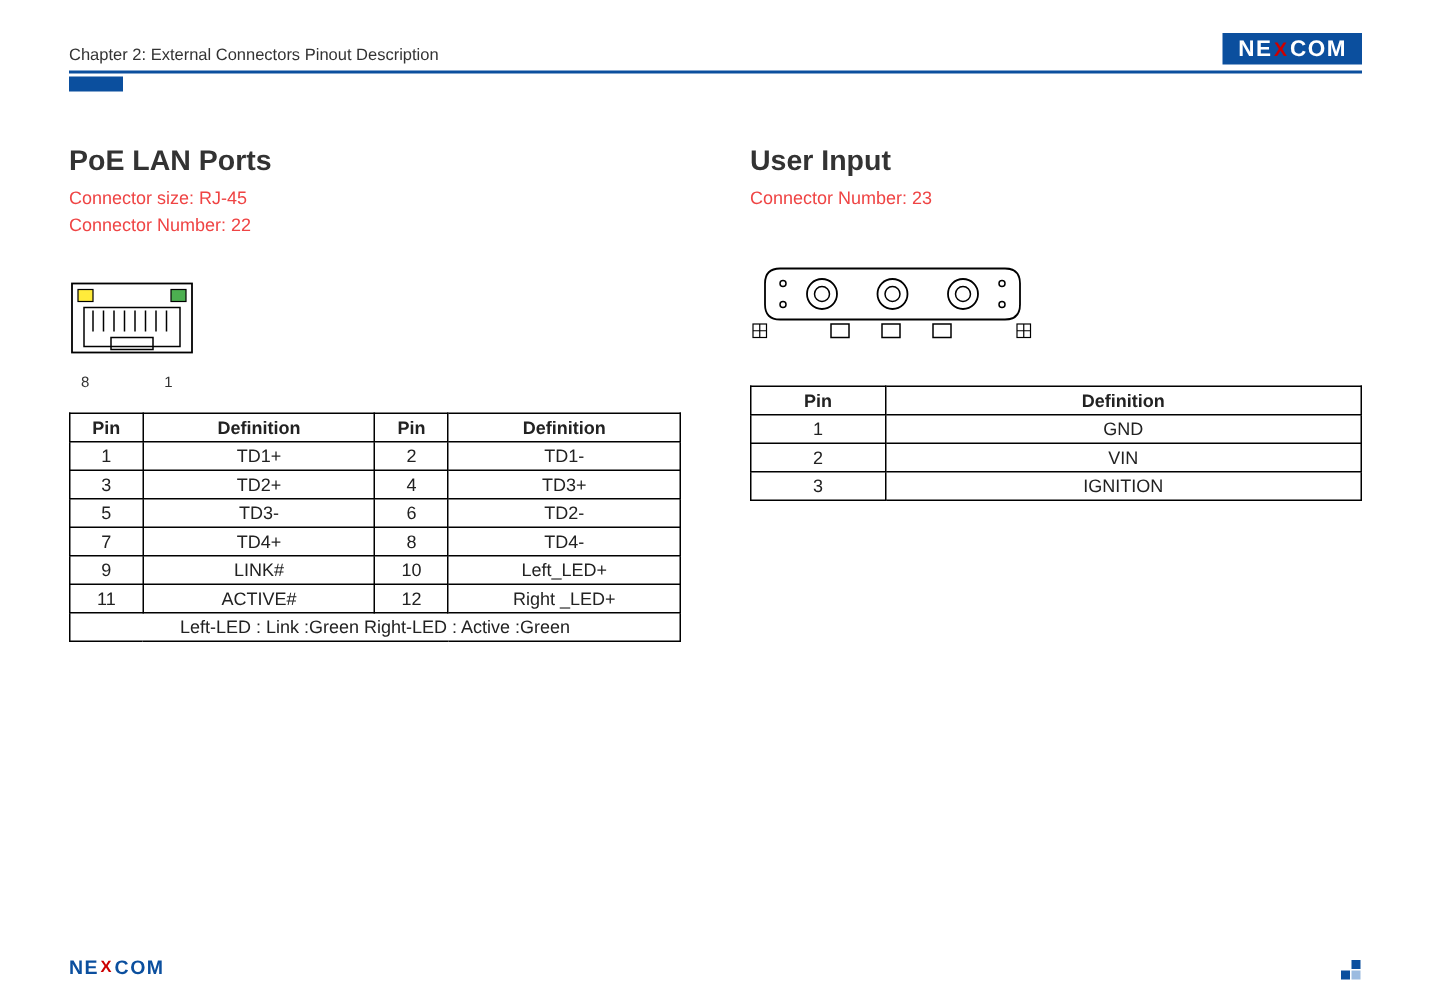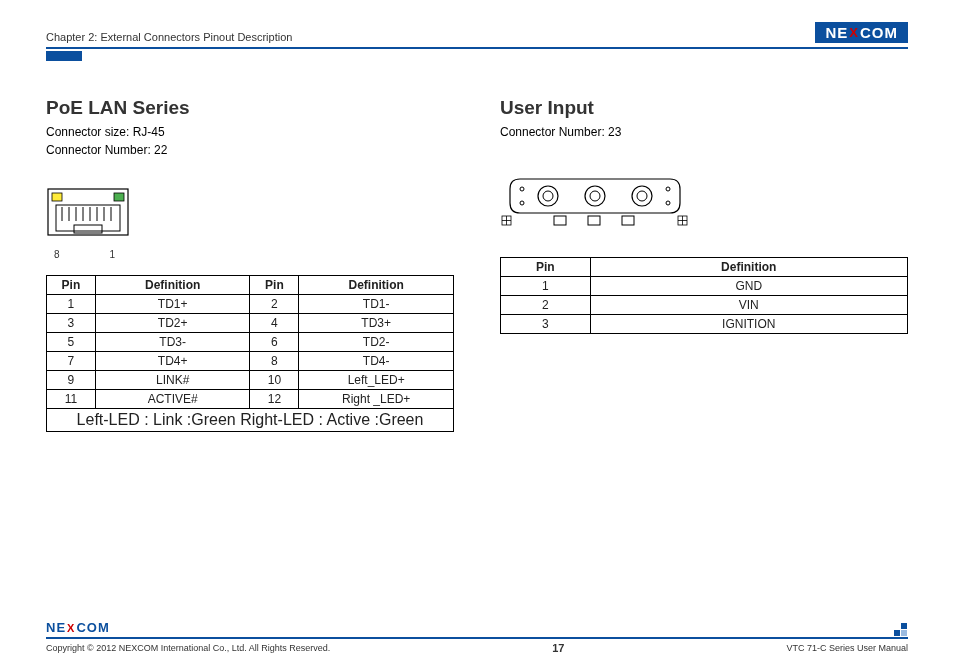--- a/index.html
+++ b/index.html
@@ -47,21 +47,21 @@
   }
   .col { flex: 1; }
   .section-title {
     font-size: 19px;
     font-weight: 700;
     color: #333;
     margin-bottom: 4px;
   }
   .subline {
     font-size: 12px;
-    color: #000000;
+    color: #ef4444;
     line-height: 1.5;
   }
   .diagram-area {
     margin: 28px 0 20px 0;
     height: 68px;
   }
   .pinlabels {
     font-size: 10px;
     color:#333;
     display:flex;
@@ -78,21 +78,21 @@
     border: 1px solid #000;
     padding: 2px 6px;
     text-align: center;
     font-weight: normal;
   }
   table.pinout th {
     font-weight: 700;
     margin-top: 19px;
   }
   table.pinout .footnote td {
-    font-size: 16px;
+    font-size: 12px;
   }
   .footer {
     position: absolute;
     left: 46px; right: 46px; bottom: 18px;
   }
   .footer-line {
     border-top: 2px solid #0b4f9e;
     display:flex;
     justify-content:space-between;
     align-items:center;
@@ -122,21 +122,21 @@
       <span>NE</span>
       <span class="x">X</span>
       <span>COM</span>
     </div>
   </div>
   <div class="accent-block"></div>
 
   <div class="content">
 
     <div class="col">
-      <div class="section-title">PoE LAN Series</div>
+      <div class="section-title">PoE LAN Ports</div>
       <div class="subline">Connector size: RJ-45</div>
       <div class="subline">Connector Number: 22</div>
 
       <div class="diagram-area">
         <svg width="90" height="56" viewBox="0 0 90 56">
           <rect x="2" y="2" width="80" height="46" fill="none" stroke="#000" stroke-width="1.2"></rect>
           <rect x="6" y="6" width="10" height="8" fill="#ffeb3b" stroke="#000" stroke-width="0.8"></rect>
           <rect x="68" y="6" width="10" height="8" fill="#4caf50" stroke="#000" stroke-width="0.8"></rect>
           <rect x="10" y="18" width="64" height="26" fill="none" stroke="#000" stroke-width="1"></rect>
           <rect x="28" y="38" width="28" height="8" fill="none" stroke="#000" stroke-width="1"></rect>
@@ -269,18 +269,13 @@
       <span>NE</span>
       <span class="x">X</span>
       <span>COM</span>
     </div>
     <svg width="14" height="14">
       <rect x="0" y="7" width="6" height="6" fill="#0b4f9e"></rect>
       <rect x="7" y="0" width="6" height="6" fill="#0b4f9e"></rect>
       <rect x="7" y="7" width="6" height="6" fill="#9bbbe0"></rect>
     </svg>
   </div>
-  <div class="footer-line">
-    <span>Copyright © 2012 NEXCOM International Co., Ltd. All Rights Reserved.</span>
-    <span class="pagenum">17</span>
-    <span>VTC 71-C Series User Manual</span>
-  </div>
 </div>
 
 </body></html>

